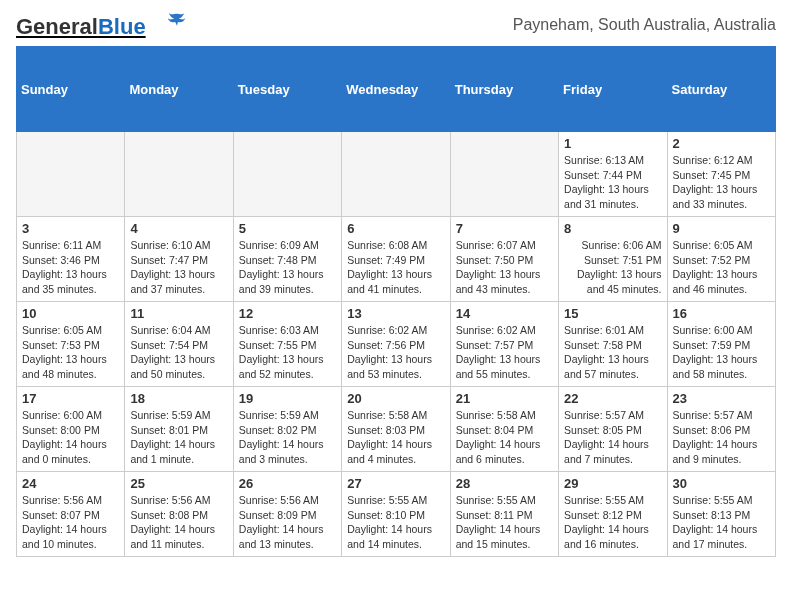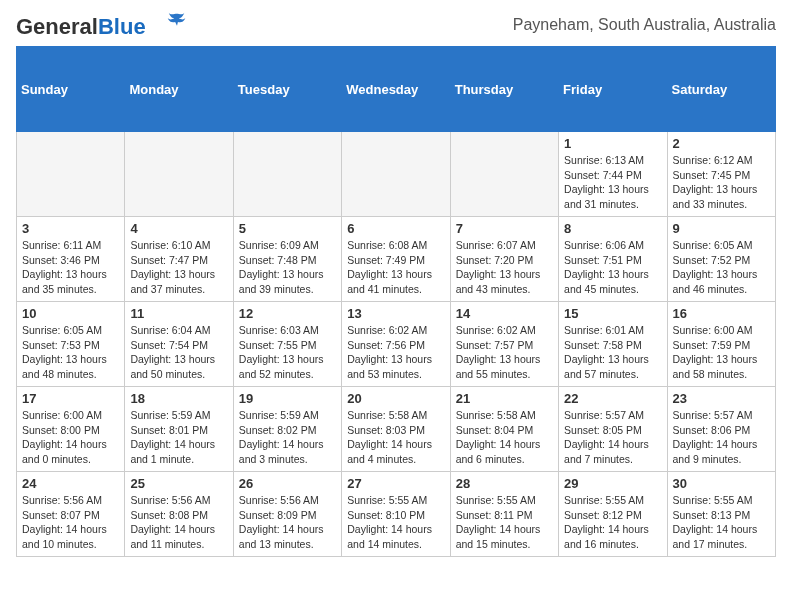--- a/index.html
+++ b/index.html
@@ -85,21 +85,21 @@
     }
     .calendar tr {
       height: 85px;
     }
   </style>
 </head>
 <body>
 
 <div class="header">
   <div class="logo">
-    <div style="display:flex;align-items:center;gap:18px;">
+    <div style="display:flex;align-items:center;gap:18px;text-decoration:underline;">
       <span class="logo-text">
         <span class="logo-general">General</span><span class="logo-blue">Blue</span>
       </span>
       <svg width="22" height="22" viewBox="0 0 24 24" style="margin-left:2px;margin-top:-10px;">
         <path d="M12 3 C14 3 18 5 20 2 C20 2 18 8 14 8 C16 9 19 10 21 8 C21 8 19 14 13 12 L12 16 L10 12 C4 14 2 8 2 8 C4 10 7 9 9 8 C5 8 3 2 3 2 C5 5 9 3 12 3Z" fill="#2a75c7"></path>
       </svg>
     </div>
   </div>
   <div class="title-block">
     <div class="location-title">Payneham, South Australia, Australia</div>
@@ -178,29 +178,29 @@
             <div class="day-info" style="white-space: pre-line;">Sunrise: 6:08 AM
 Sunset: 7:49 PM
 Daylight: 13 hours
 and 41 minutes.</div>
           </div>
         </td>
         <td>
           <div class="cell-content">
             <div class="day-number">7</div>
             <div class="day-info" style="white-space: pre-line;">Sunrise: 6:07 AM
-Sunset: 7:20 PM
+Sunset: 7:50 PM
 Daylight: 13 hours
 and 43 minutes.</div>
           </div>
         </td>
         <td>
           <div class="cell-content">
             <div class="day-number">8</div>
-            <div class="day-info" style="white-space: pre-line;">Sunrise: 6:06 AM
+            <div class="day-info" style="white-space: pre-line; text-align: right;">Sunrise: 6:06 AM
 Sunset: 7:51 PM
 Daylight: 13 hours
 and 45 minutes.</div>
           </div>
         </td>
         <td>
           <div class="cell-content">
             <div class="day-number">9</div>
             <div class="day-info" style="white-space: pre-line;">Sunrise: 6:05 AM
 Sunset: 7:52 PM

